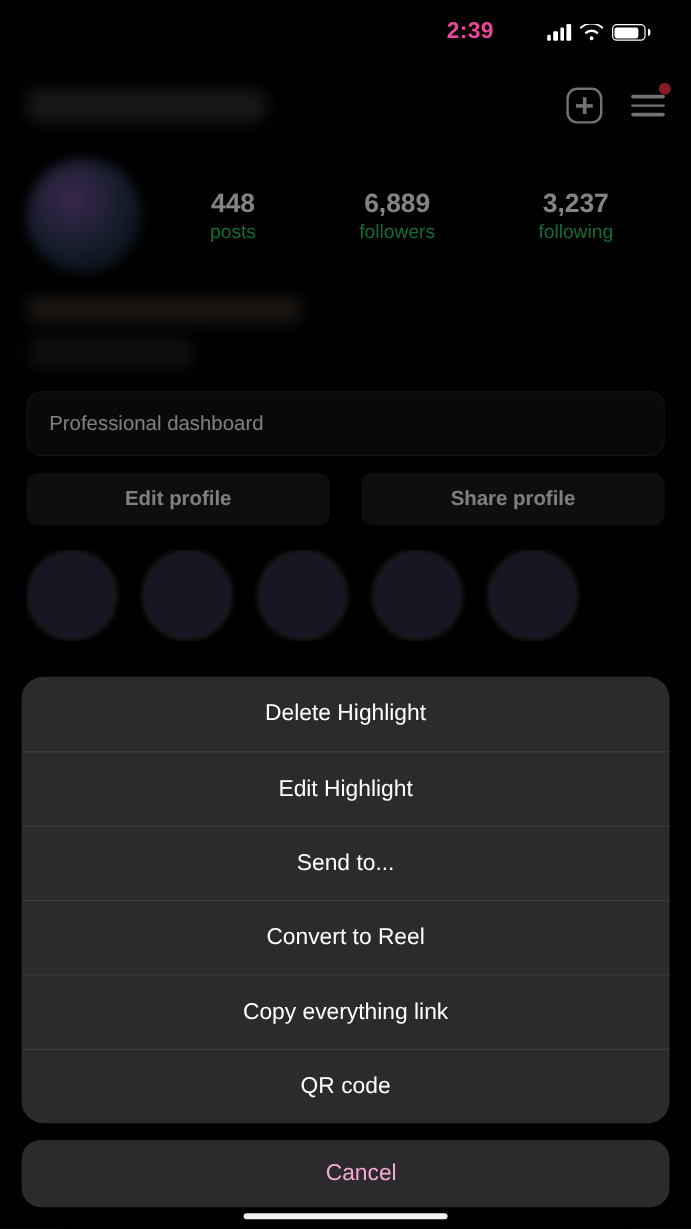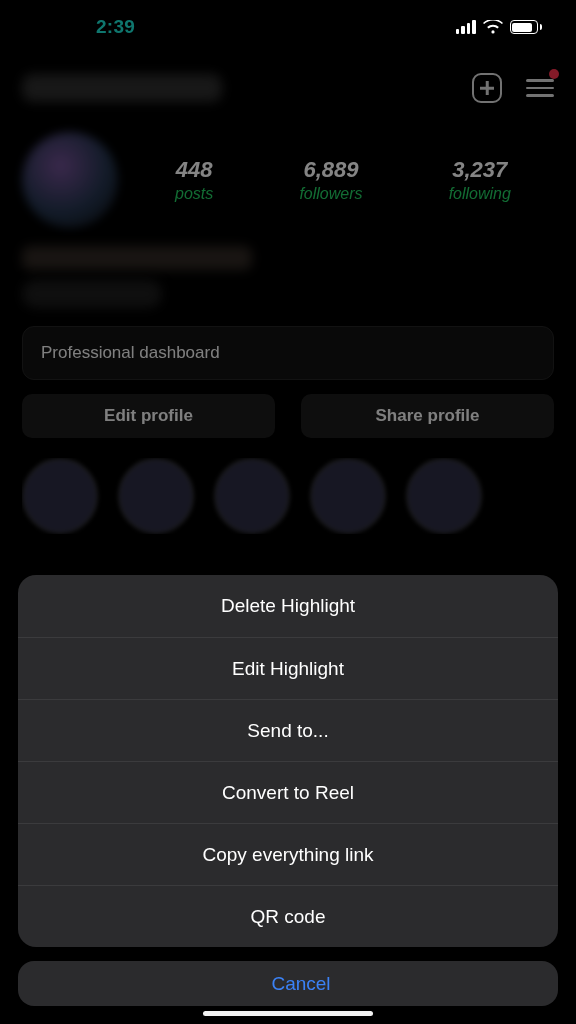--- a/index.html
+++ b/index.html
@@ -12,24 +12,25 @@
     position: relative;
     width: 576px; height: 1024px;
     background: #000;
     border-radius: 56px;
     overflow: hidden;
   }
   
   .status-bar {
     position: absolute; top: 0; left: 0; right: 0;
     height: 54px;
-    display: flex; align-items: center; justify-content: space-between;
+    display: flex; align-items: center; justify-content: flex-end;
     padding: 0 34px 0 40px;
-    color: #0f766e;
+    color: #ec4899;
     z-index: 3;
+    gap: 44px;
   }
   .status-time { font-size: 19px; font-weight: 600; letter-spacing:0.3px; padding-left:56px; }
   .status-right { display:flex; align-items:center; gap:7px; }
   .sig-bars { display:flex; align-items:flex-end; gap:2px; height:14px; }
   .sig-bars span { width:3.5px; background:#fff; border-radius:1px; }
   .sig-bars span:nth-child(1){height:5px;} .sig-bars span:nth-child(2){height:8px;}
   .sig-bars span:nth-child(3){height:11px;} .sig-bars span:nth-child(4){height:14px;}
   .wifi { width:20px; height:15px; position:relative; }
   .wifi svg { width:20px;height:15px; }
   .battery { display:flex; align-items:center; }
@@ -59,21 +60,21 @@
   .menu-btn span { display:block; height:2.5px; background:#cfcfcf; border-radius:2px; margin:5px 0; }
   .menu-dot { position:absolute; top:-5px; right:-5px; width:10px;height:10px; background:#f0304a; border-radius:50%; }
 
   .header-row { display:flex; align-items:center; margin-top:22px; }
   .avatar-blur {
     width:96px;height:96px;border-radius:50%;
     background: radial-gradient(circle at 40% 35%, #6a4a8a 0%, #22324a 55%, #0a0a0a 100%);
     filter: blur(5px);
   }
   .stats { flex:1; display:flex; justify-content:space-around; margin-left:14px; }
-  .stat { text-align:center;font-style:italic; }
+  .stat { text-align:center; }
   .stat .num { font-size:22px; font-weight:600; color:#f1f1f1; }
   .stat .lbl { font-size:16px; color:#22c55e; margin-top:2px; }
 
   .name-blur { margin-top:18px; width:230px;height:24px;background:#2e2722;border-radius:8px;filter:blur(6px); }
   .tag-blur  { margin-top:10px; width:140px;height:28px;background:#1c1c1c;border-radius:14px;filter:blur(6px); }
 
   .bio { margin-top:12px; font-size:17px; line-height:24px; color:#d9d9d9; }
   .bio .more { color:#8e8e8e; margin-left:18px; }
   .emoji-box { display:inline-block; width:18px;height:18px;border-radius:4px;vertical-align:-2px; }
   .emoji-red { background:#c0282e; }
@@ -106,22 +107,22 @@
     background:#2b2b2d;
     border-radius:18px;
     overflow:hidden;
   }
   .sheet .item {
     height:62px; display:flex; align-items:center; justify-content:center;
     font-size:19px; color:#fff;
   }
   .sheet .item + .item { border-top:1px solid rgba(255,255,255,0.08); }
   .cancel {
-    margin-top:14px; height:45px; border-radius:16px;
-    background:#2b2b2d; color:#3b82f6; font-size:19px; font-weight:500;
+    margin-top:14px; height:56px; border-radius:16px;
+    background:#2b2b2d; color:#f9a8d4; font-size:19px; font-weight:500;
     display:flex; align-items:center; justify-content:center;padding-left:26px;
   }
 
   .home-indicator {
     position:absolute; bottom:8px; left:50%; transform:translateX(-50%);
     width:170px; height:5px; background:#fff; border-radius:3px; z-index:6; opacity:0.95;
   }
 </style>
 </head>
 <body>

